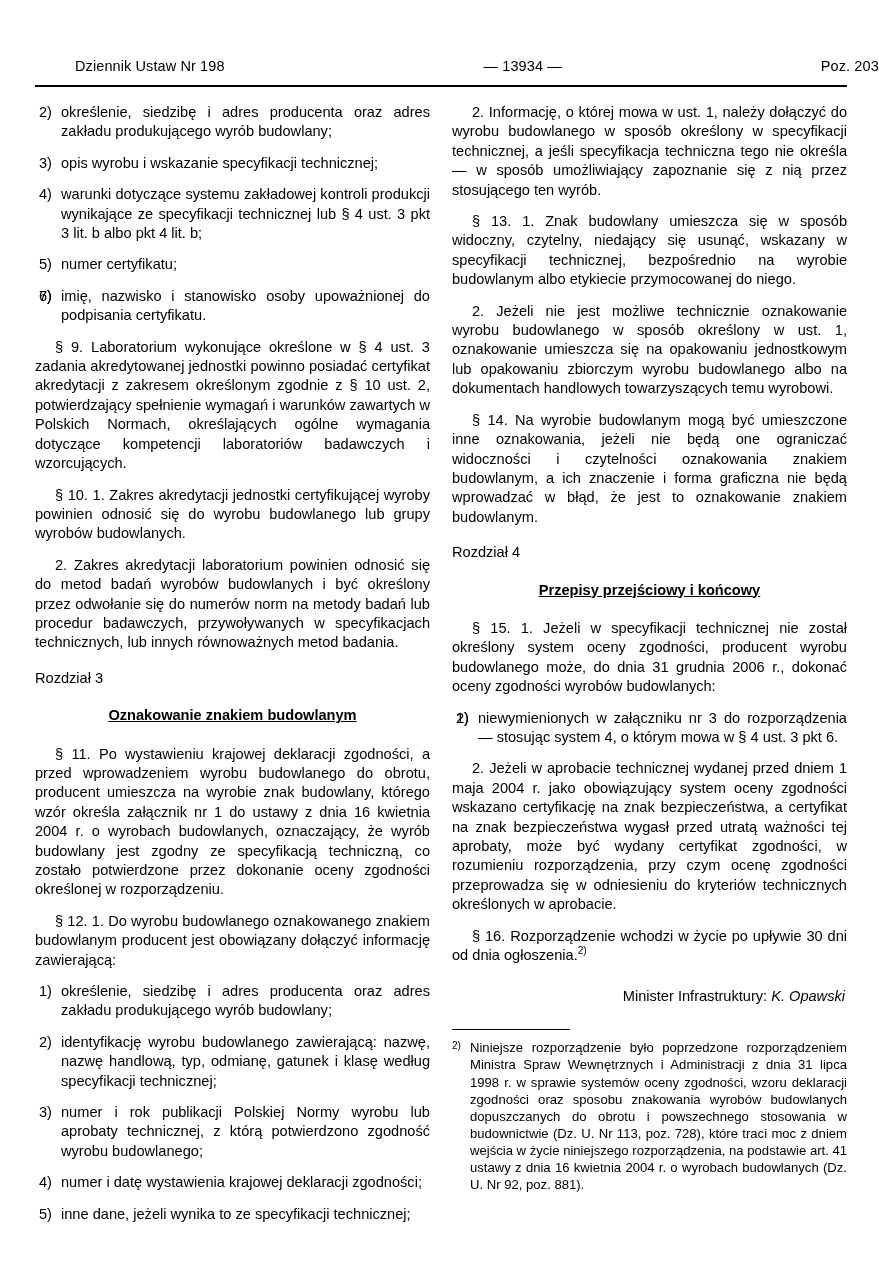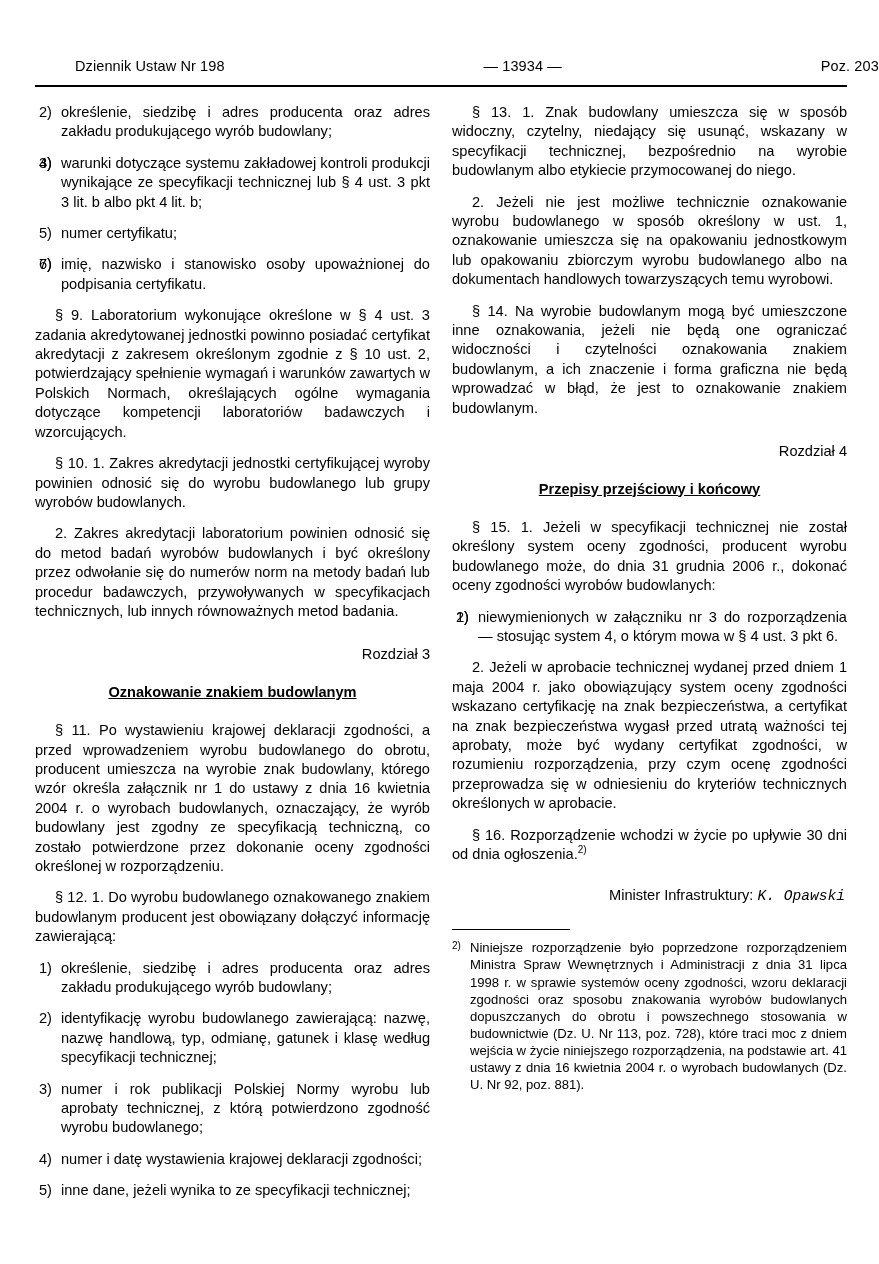--- a/index.html
+++ b/index.html
@@ -103,24 +103,24 @@
     left: 4px;
     top: 0;
     width: 22px;
     text-align: left;
   }
   .numlist li:last-child { margin-bottom: 0; }
   .numlist { margin-bottom: 12px; }
 
   
   .chapter-num {
-    text-align: right;
-    font-size: 14.6px;
-    line-height: 19.4px;
-    margin-top: 24px;
+    text-align: left;
+    font-size: 14.6px;
+    line-height: 19.4px;
+    margin-top: 16px;
     margin-bottom: 18px;
   }
   .chapter-title {
     text-align: center;
     font-size: 14.6px;
     line-height: 19.4px;
     font-weight: bold;
     margin-bottom: 19px;
     text-decoration: underline;
   }
@@ -129,21 +129,20 @@
   .signature {
     text-align: right;
     font-size: 14.6px;
     line-height: 19.4px;
     margin-top: 22px;
     margin-bottom: 0;
     padding-right: 2px;
   }
   .signature .name {
     font-style: italic;
-    font-family: Liberation Mono, monospace;
   }
 
   
   .footnote-rule {
     width: 118px;
     height: 1.5px;
     background: #000;
     margin: 22px 0 9px 0;
   }
   .footnote {
@@ -183,20 +182,21 @@
 
     <div class="col">
 
       <ul class="numlist">
         <li>
           <span class="marker">2)</span>
           <span>określenie, siedzibę i adres producenta oraz adres zakładu produkującego wyrób budowlany;</span>
         </li>
         <li>
           <span class="marker">3)</span>
+          <span>opis wyrobu i wskazanie specyfikacji technicznej;</span>
         </li>
         <li>
           <span class="marker">4)</span>
           <span>warunki dotyczące systemu zakładowej kontroli produkcji wynikające ze specyfikacji technicznej lub § 4 ust. 3 pkt 3 lit. b albo pkt 4 lit. b;</span>
         </li>
         <li>
           <span class="marker">5)</span>
           <span>numer certyfikatu;</span>
         </li>
         <li>
@@ -239,20 +239,21 @@
           <span class="marker">5)</span>
           <span>inne dane, jeżeli wynika to ze specyfikacji technicznej;</span>
         </li>
 
       </ul>
 
     </div>
 
     <div class="col">
 
+      <p class="para indent">2. Informację, o której mowa w ust. 1, należy dołączyć do wyrobu budowlanego w sposób określony w specyfikacji technicznej, a jeśli specyfikacja techniczna tego nie określa — w sposób umożliwiający zapoznanie się z nią przez stosującego ten wyrób.</p>
       <p class="para indent">§ 13. 1. Znak budowlany umieszcza się w sposób widoczny, czytelny, niedający się usunąć, wskazany w specyfikacji technicznej, bezpośrednio na wyrobie budowlanym albo etykiecie przymocowanej do niego.</p>
       <p class="para indent">2. Jeżeli nie jest możliwe technicznie oznakowanie wyrobu budowlanego w sposób określony w ust. 1, oznakowanie umieszcza się na opakowaniu jednostkowym lub opakowaniu zbiorczym wyrobu budowlanego albo na dokumentach handlowych towarzyszących temu wyrobowi.</p>
       <p class="para indent">§ 14. Na wyrobie budowlanym mogą być umieszczone inne oznakowania, jeżeli nie będą one ograniczać widoczności i czytelności oznakowania znakiem budowlanym, a ich znaczenie i forma graficzna nie będą wprowadzać w błąd, że jest to oznakowanie znakiem budowlanym.</p>
 
       <div class="chapter-num">Rozdział 4</div>
       <div class="chapter-title">Przepisy przejściowy i końcowy</div>
 
       <p class="para indent">§ 15. 1. Jeżeli w specyfikacji technicznej nie został określony system oceny zgodności, producent wyrobu budowlanego może, do dnia 31 grudnia 2006 r., dokonać oceny zgodności wyrobów budowlanych:</p>
 
       <ul class="numlist">

